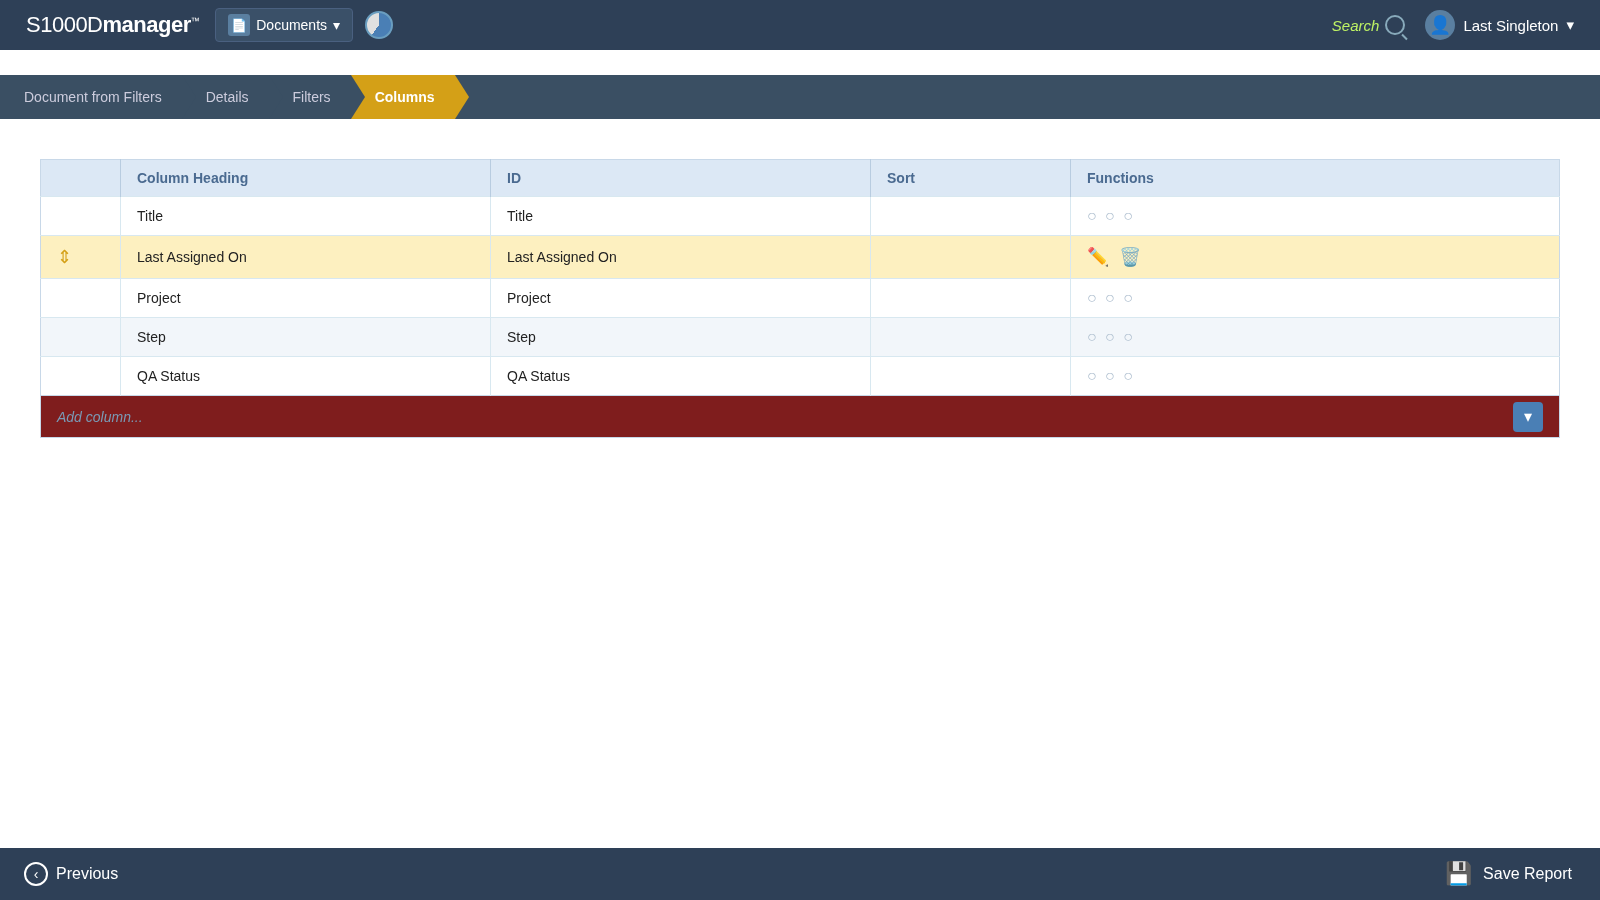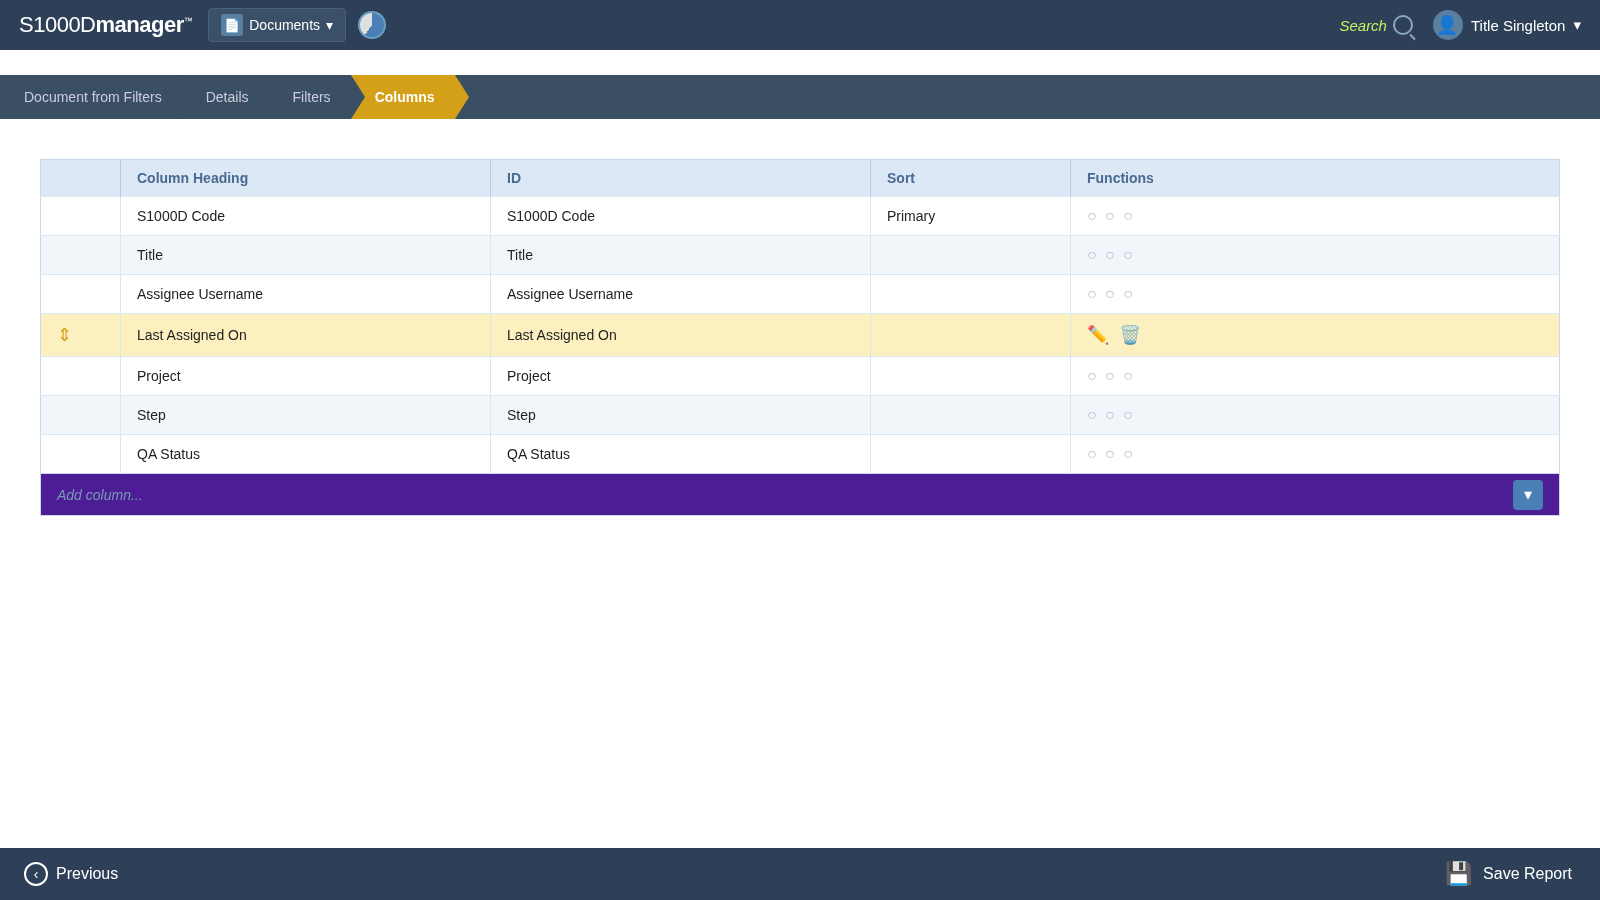--- a/index.html
+++ b/index.html
@@ -4,21 +4,21 @@
   <style>
     * { box-sizing: border-box; margin: 0; padding: 0; }
     body { font-family: Arial, sans-serif; font-size: 14px; background: #fff; width: 1600px; height: 900px; overflow: hidden; }
 
     
     .top-nav {
       background: #2e4057;
       height: 50px;
       display: flex;
       align-items: center;
-      padding: 0 19px;
+      padding: 0 26px;
       color: white;
     }
     .logo {
       font-size: 22px;
       color: white;
       margin-right: 16px;
       letter-spacing: -0.5px;
     }
     .logo span { font-weight: 300; }
     .logo strong { font-weight: 900; }
@@ -197,21 +197,21 @@
       cursor: pointer;
     }
     .delete-icon {
       color: #d4a017;
       font-size: 18px;
       cursor: pointer;
     }
 
     
     .add-col-row {
-      background: #4c1d95;
+      background: #7f1d1d;
       display: flex;
       align-items: center;
       border: 1px solid #c8d8e8;
       border-top: none;
       height: 42px;
       padding: 0 16px;
       cursor: pointer;
     }
     .add-col-text {
       color: #7a9ab5;
@@ -292,21 +292,21 @@
   <div class="nav-pie-icon">
     <div class="pie-circle"></div>
   </div>
   <div class="nav-spacer"></div>
   <div class="search-area">
     <span>Search</span>
     <div class="search-icon-circle"></div>
   </div>
   <div class="user-area">
     <div class="user-avatar">👤</div>
-    <span>Title Singleton</span>
+    <span>Last Singleton</span>
     <span>▾</span>
   </div>
 </div>
 
 <div class="breadcrumb">
   <div class="bc-item">
     <span>Document from Filters</span>
   </div>
   <div class="bc-item">
     <span>Details</span>
@@ -332,38 +332,24 @@
         </th>
         <th class="th-sort">
           <span>Sort</span>
         </th>
         <th class="th-functions">
           <span>Functions</span>
         </th>
       </tr>
     </thead>
     <tbody id="table-body">
-    <tr>
-          <td></td>
-          <td>S1000D Code</td>
-          <td>S1000D Code</td>
-          <td>Primary</td>
-          <td><span class="dots-menu">○ ○ ○</span></td>
-        </tr>
         <tr>
           <td></td>
           <td>Title</td>
           <td>Title</td>
-          <td></td>
-          <td><span class="dots-menu">○ ○ ○</span></td>
-        </tr>
-        <tr>
-          <td></td>
-          <td>Assignee Username</td>
-          <td>Assignee Username</td>
           <td></td>
           <td><span class="dots-menu">○ ○ ○</span></td>
         </tr>
         <tr class="highlighted">
           <td><span class="drag-handle">⇕</span></td>
           <td>Last Assigned On</td>
           <td>Last Assigned On</td>
           <td></td>
           <td>
             <div class="action-icons">

